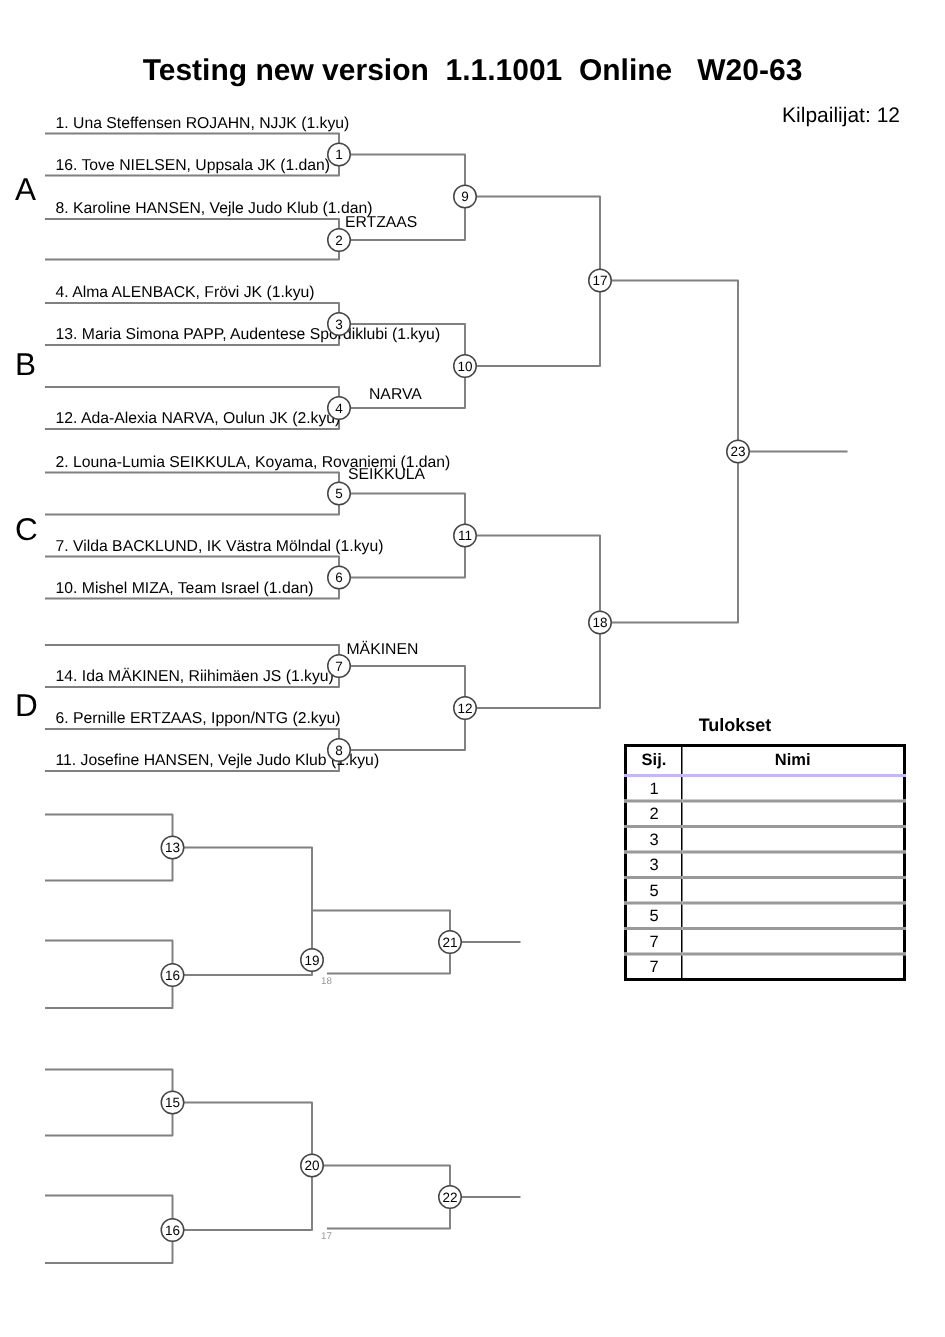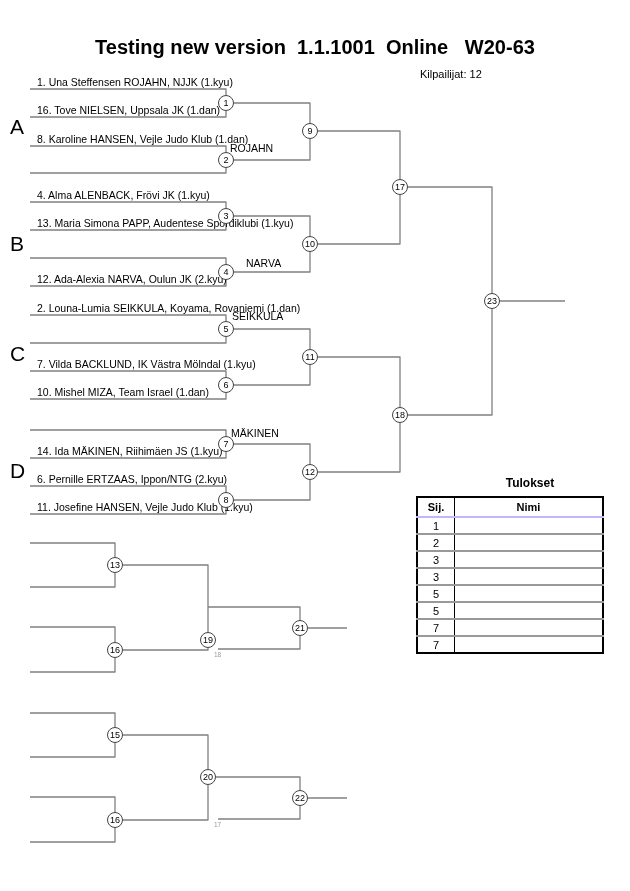--- a/index.html
+++ b/index.html
@@ -2,30 +2,30 @@
 <html><head>
 <meta charset="utf-8">
 <style>
   html,body{margin:0;padding:0;background:#fff;}
   .page{position:relative;width:630px;height:891px;background:#ffffff;
         font-family:"Liberation Sans", sans-serif;color:#000;overflow:hidden;}
   svg.lines{position:absolute;left:0;top:0;z-index:1;}
   .bl{fill:none;stroke:#808080;stroke-width:1.3;stroke-linejoin:round;}
   .title{position:absolute;left:0;top:36px;width:630px;text-align:center;
          font-size:20px;font-weight:bold;white-space:pre;z-index:3;}
-  .competitors{position:absolute;left:420px;top:68px;width:180px;text-align:left;
-         font-size:11px;z-index:3;}
+  .competitors{position:absolute;left:420px;top:68px;width:180px;text-align:right;
+         font-size:14px;z-index:3;}
   .section-letter{position:absolute;left:10px;font-size:21px;font-weight:500;z-index:3;}
   .entry-name{position:absolute;left:37px;font-size:10.5px;white-space:pre;z-index:3;}
   .winner-label{position:absolute;font-size:10.5px;white-space:pre;z-index:3;}
   .mc{position:absolute;width:16px;height:16px;border:1px solid #444;border-radius:50%;
       background:#fff;display:flex;align-items:center;justify-content:center;
       font-size:9px;z-index:4;box-sizing:border-box;}
   .feeder{position:absolute;font-size:6.5px;color:#9a9a9a;z-index:3;}
-  .results-title{position:absolute;left:436px;top:476px;width:188px;text-align:center;
+  .results-title{position:absolute;left:396px;top:476px;width:188px;text-align:center;
       font-size:12px;font-weight:bold;z-index:3;}
   table.results{position:absolute;left:416px;top:496px;width:188px;border-collapse:collapse;
       border:2px solid #000;z-index:3;font-size:11px;}
   table.results th{border-bottom:2px solid #c4b5fd;font-weight:bold;height:18px;padding:0;}
   table.results th.pos,
   table.results td.pos{width:30px;border-right:1px solid #000;text-align:center;}
   table.results td{height:15px;padding:0 3px;}
   table.results tr.datarow + tr.datarow td{border-top:2px solid #999;}
 </style>
 </head>
@@ -86,21 +86,21 @@
   <div class="entry-name" style="top:273px;">12. Ada-Alexia NARVA, Oulun JK (2.kyu)</div>
   <div class="entry-name" style="top:302px;">2. Louna-Lumia SEIKKULA, Koyama, Rovaniemi (1.dan)</div>
   <div class="entry-name" style="top:330px;"></div>
   <div class="entry-name" style="top:358px;">7. Vilda BACKLUND, IK Västra Mölndal (1.kyu)</div>
   <div class="entry-name" style="top:386px;">10. Mishel MIZA, Team Israel (1.dan)</div>
   <div class="entry-name" style="top:417px;"></div>
   <div class="entry-name" style="top:445px;">14. Ida MÄKINEN, Riihimäen JS (1.kyu)</div>
   <div class="entry-name" style="top:473px;">6. Pernille ERTZAAS, Ippon/NTG (2.kyu)</div>
   <div class="entry-name" style="top:501px;">11. Josefine HANSEN, Vejle Judo Klub (1.kyu)</div>
 
-  <div class="winner-label" style="left:230px;top:142px;">ROJAHN</div>
+  <div class="winner-label" style="left:230px;top:142px;">ERTZAAS</div>
   <div class="winner-label" style="left:246px;top:257px;">NARVA</div>
   <div class="winner-label" style="left:232px;top:310px;">SEIKKULA</div>
   <div class="winner-label" style="left:231px;top:427px;">MÄKINEN</div>
 
   <div class="mc" style="left:218px;top:95px;">1</div>
   <div class="mc" style="left:218px;top:152px;">2</div>
   <div class="mc" style="left:218px;top:208px;">3</div>
   <div class="mc" style="left:218px;top:264px;">4</div>
   <div class="mc" style="left:218px;top:321px;">5</div>
   <div class="mc" style="left:218px;top:377px;">6</div>

